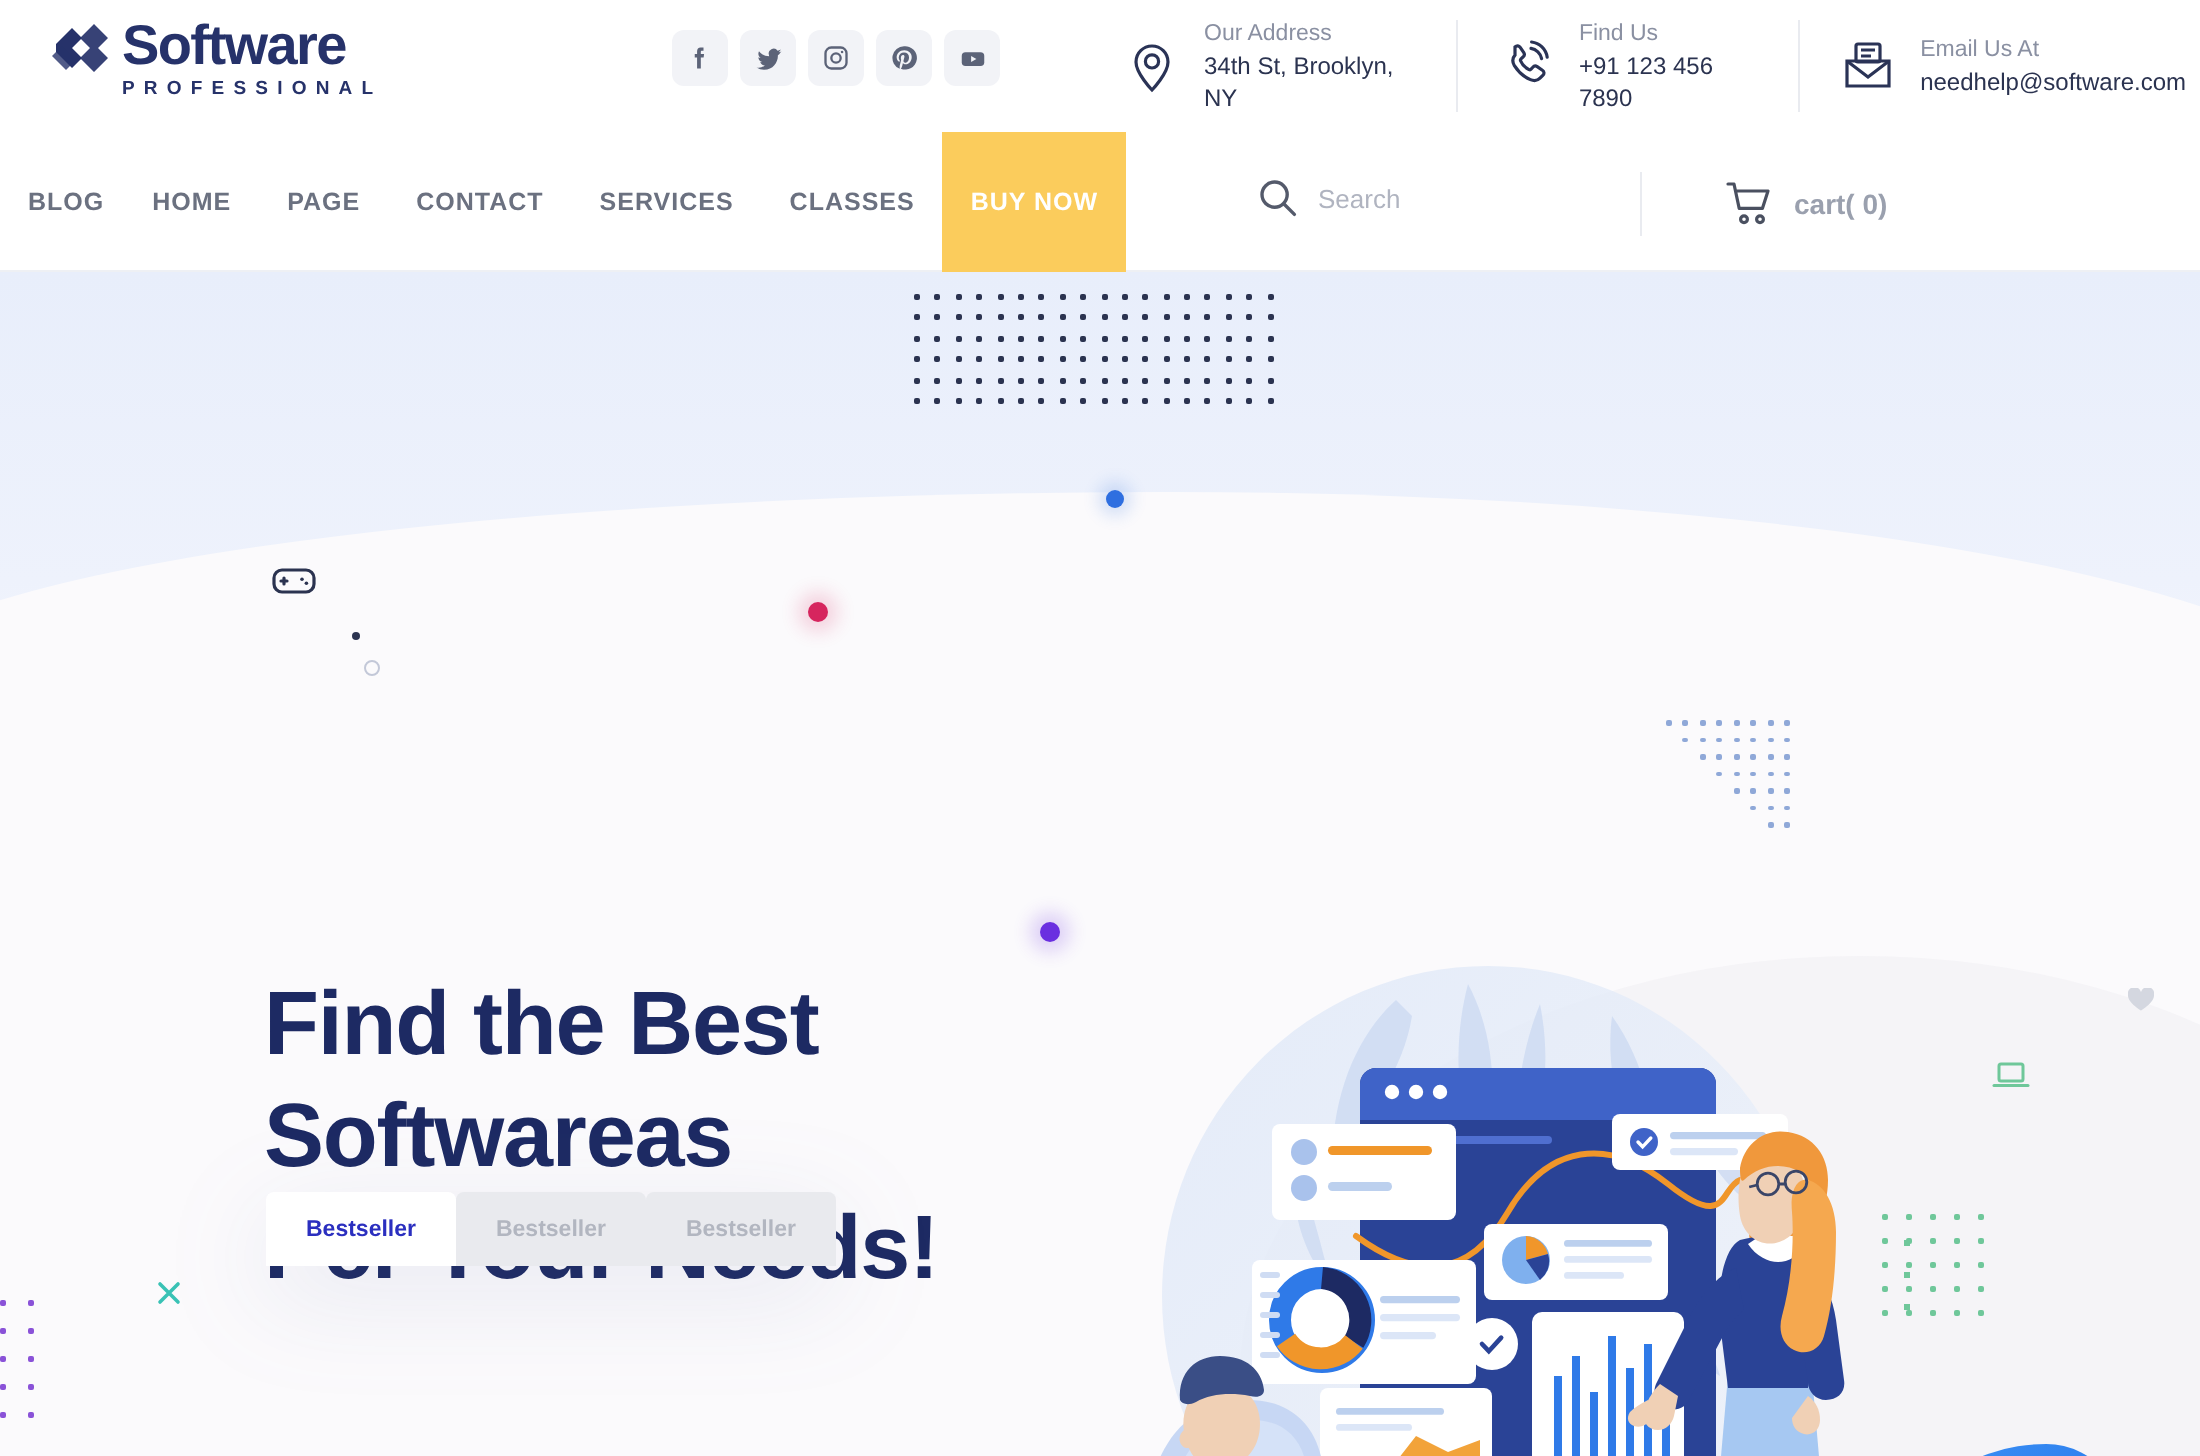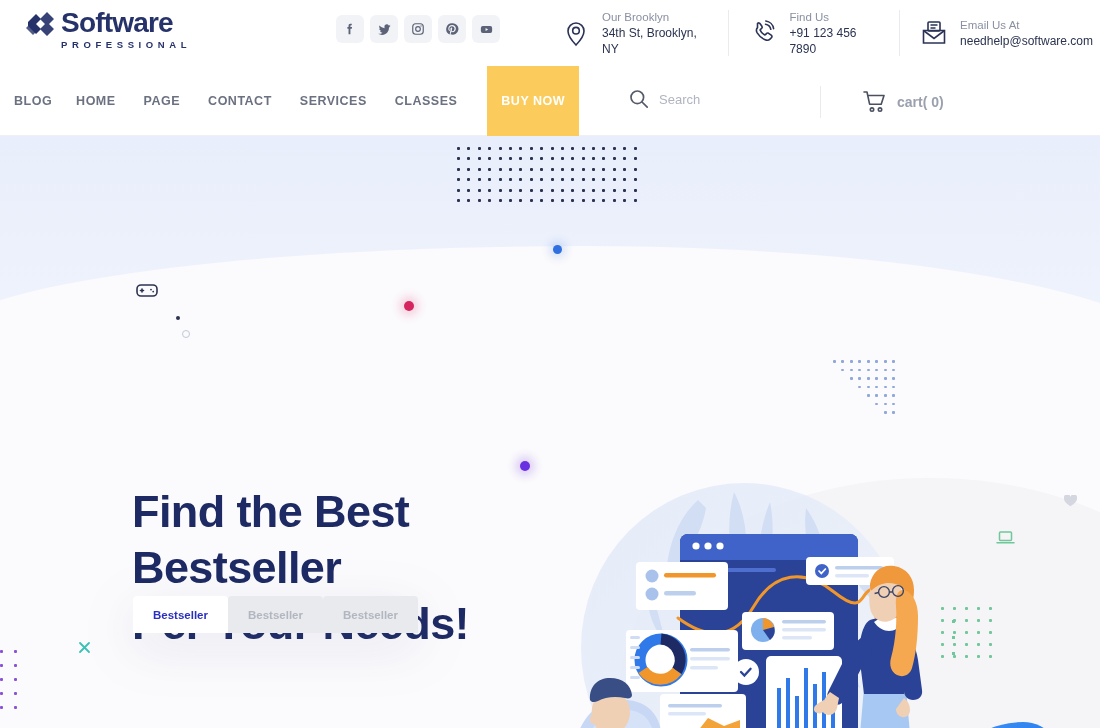--- a/index.html
+++ b/index.html
@@ -49,21 +49,21 @@
     position: absolute; top: 66px; left: 0; width: 1100px; height: 70px;
     background: #ffffff; border-bottom: 1px solid #eef0f4;
   }
   .nav-links { position: absolute; left: 0px; top: 0; height: 70px; display: flex; align-items: stretch; }
   .nav-link {
     display: flex; align-items: center; padding: 0 14px; height: 70px;
     font-size: 12.5px; font-weight: 600; letter-spacing: 0.5px;
     color: #6b7180; cursor: pointer; text-transform: uppercase;
   }
   .nav-link.first { padding-left: 10px; }
-  .nav-link.cta { background: #fbcc5c; color: #ffffff; font-weight: 700; margin-left: 16px; }
+  .nav-link.cta { background: #fbcc5c; color: #ffffff; font-weight: 700; }
 
   .nav-search { position: absolute; left: 628px; top: 22px; display: flex; align-items: center; }
   .nav-search .mag { width: 22px; height: 22px; color: #545a6b; margin-right: 9px; }
   .nav-search input {
     border: none; outline: none; background: transparent;
     font-family: "Liberation Sans", sans-serif; font-size: 13px; color: #6d28d9; width: 150px;
   }
   .nav-search input::placeholder { color: #b0b4c0; }
 
   .nav-divider { position: absolute; left: 820px; top: 20px; width: 1px; height: 32px; background: #e9ebf0; }
@@ -207,21 +207,21 @@
     <div class="contact-row">
 
       <div class="contact-item">
         <span class="contact-ico">
           <svg viewBox="0 0 30 30" width="30" height="30" fill="none" stroke="currentColor" stroke-width="1.6">
             <path d="M15 27c0 0 8-8.3 8-14A8 8 0 0 0 7 13c0 5.7 8 14 8 14z"></path>
             <circle cx="15" cy="12.7" r="3.3"></circle>
           </svg>
         </span>
         <span class="contact-txt">
-          <span class="contact-label">Our Brooklyn</span>
+          <span class="contact-label">Our Address</span>
           <span class="contact-value">34th St, Brooklyn, NY</span>
         </span>
       </div>
 
       <div class="contact-item">
         <span class="contact-ico">
           <svg viewBox="0 0 30 30" width="30" height="30" fill="none" stroke="currentColor" stroke-width="1.6">
             <path d="M9.5 5.5c.9-.9 2-.7 2.6.2l1.8 2.6c.5.8.3 1.6-.4 2.2l-1 .9c-.3.3-.4.6-.2 1 .7 1.7 2.4 3.5 4.2 4.4.4.2.8.1 1-.2l.9-1c.6-.7 1.4-.8 2.2-.3l2.6 1.8c.9.6 1.1 1.7.2 2.6l-1.4 1.4c-1.2 1.2-3 1.5-4.8.7-3-1.3-6.2-4.1-8-7-1.1-1.9-.9-3.9.3-5.2z"></path>
             <path d="M17.5 6.2c2.6.4 4.8 2.5 5.3 5.1" stroke-linecap="round"></path>
             <path d="M17.8 3c4 .5 7.2 3.6 7.8 7.6" stroke-linecap="round"></path>
@@ -579,21 +579,21 @@
 
     <div class="deco-ico" style="left:78px;top:504px;">
       <svg width="13" height="13" viewBox="0 0 13 13" stroke="#39c2b5" stroke-width="1.8" stroke-linecap="round">
           <path d="M2 2l9 9M11 2l-9 9"></path>
         </svg>
     </div>
 
     <div class="blob"></div>
 
     <h1 class="hero-title">
-      <span>Find the Best Bestseller</span><br>
+      <span>Find the Best Softwareas</span><br>
       <span>Per Your Needs!</span>
     </h1>
 
     <div class="search-card">
       <div class="tabs">
         <div class="tab active">Bestseller</div>
         <div class="tab idle">Bestseller</div>
         <div class="tab idle">Bestseller</div>
       </div>
     </div>

